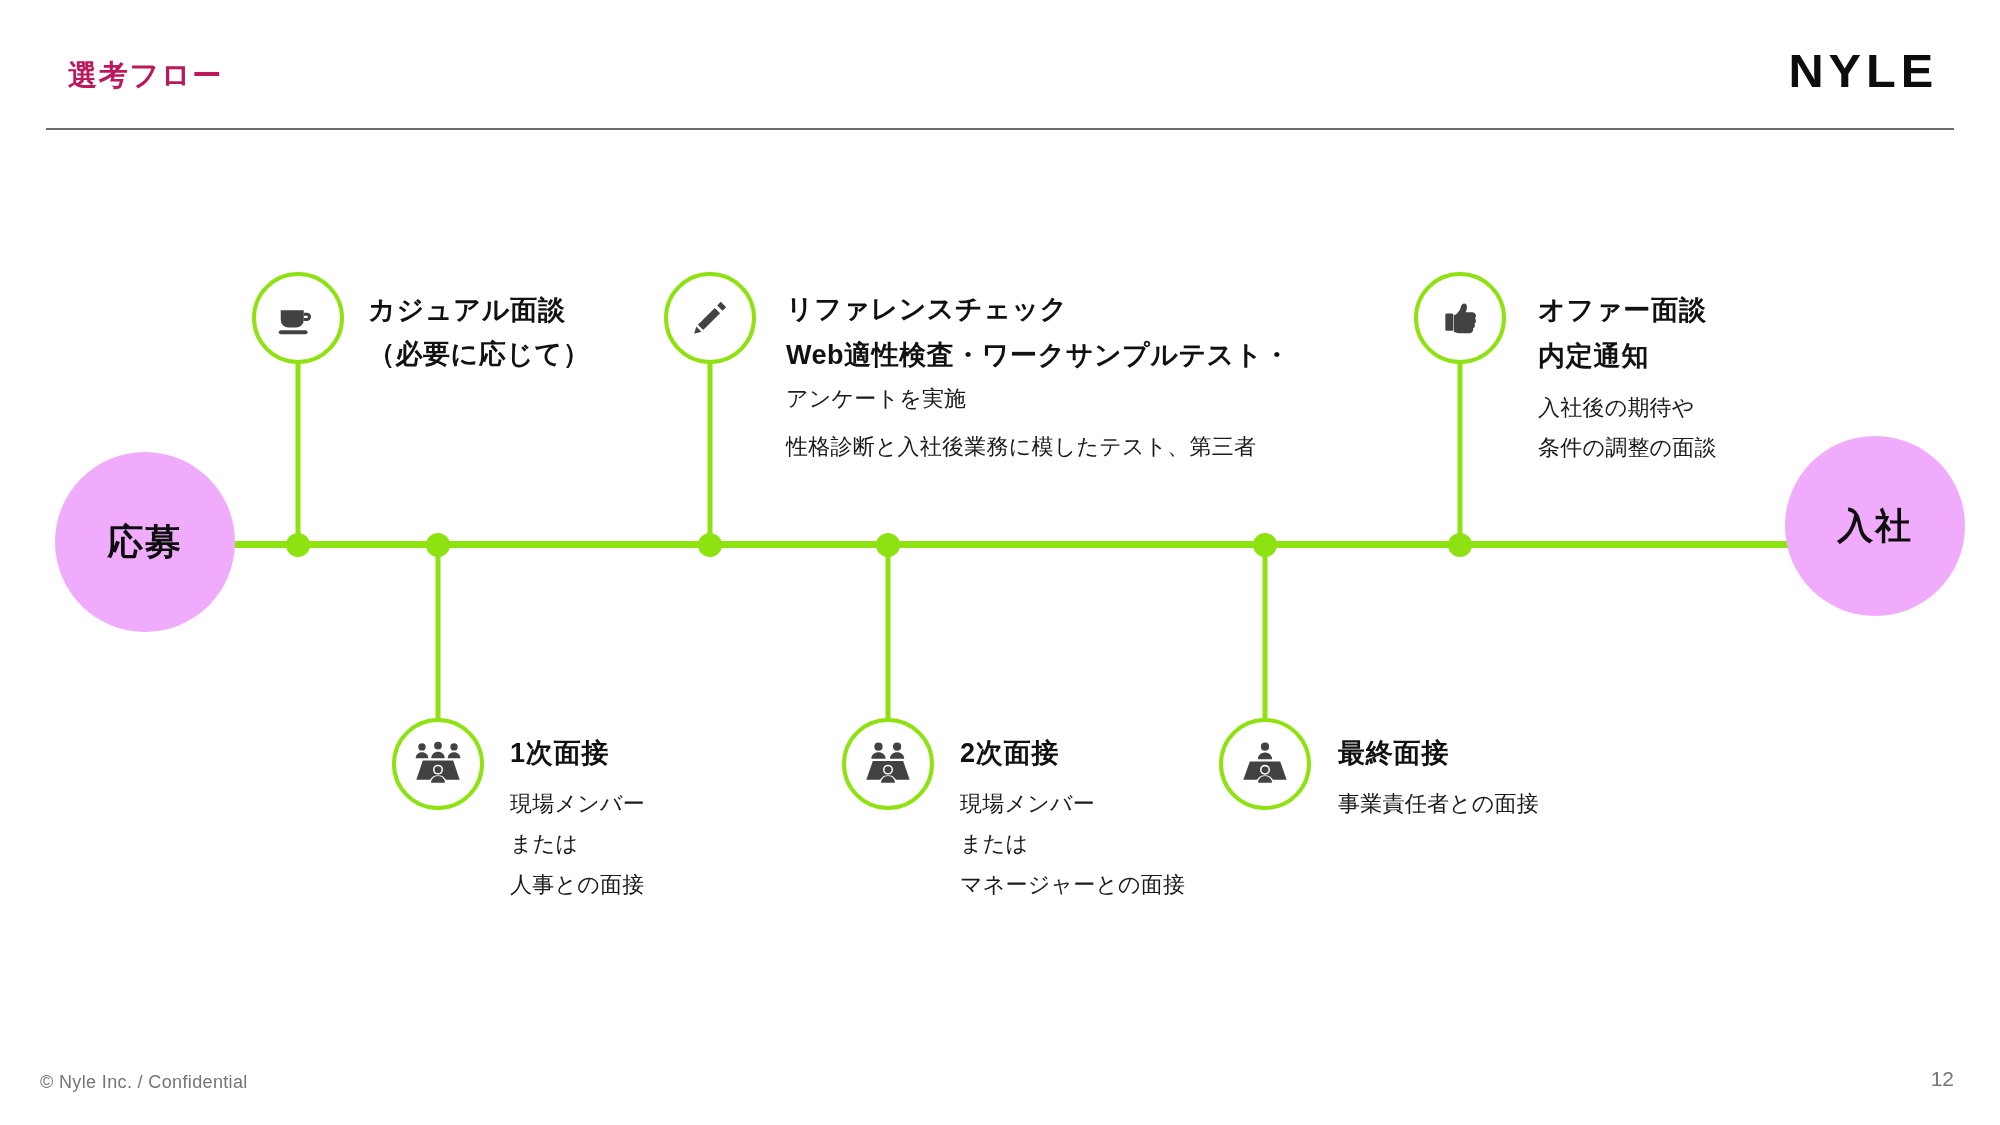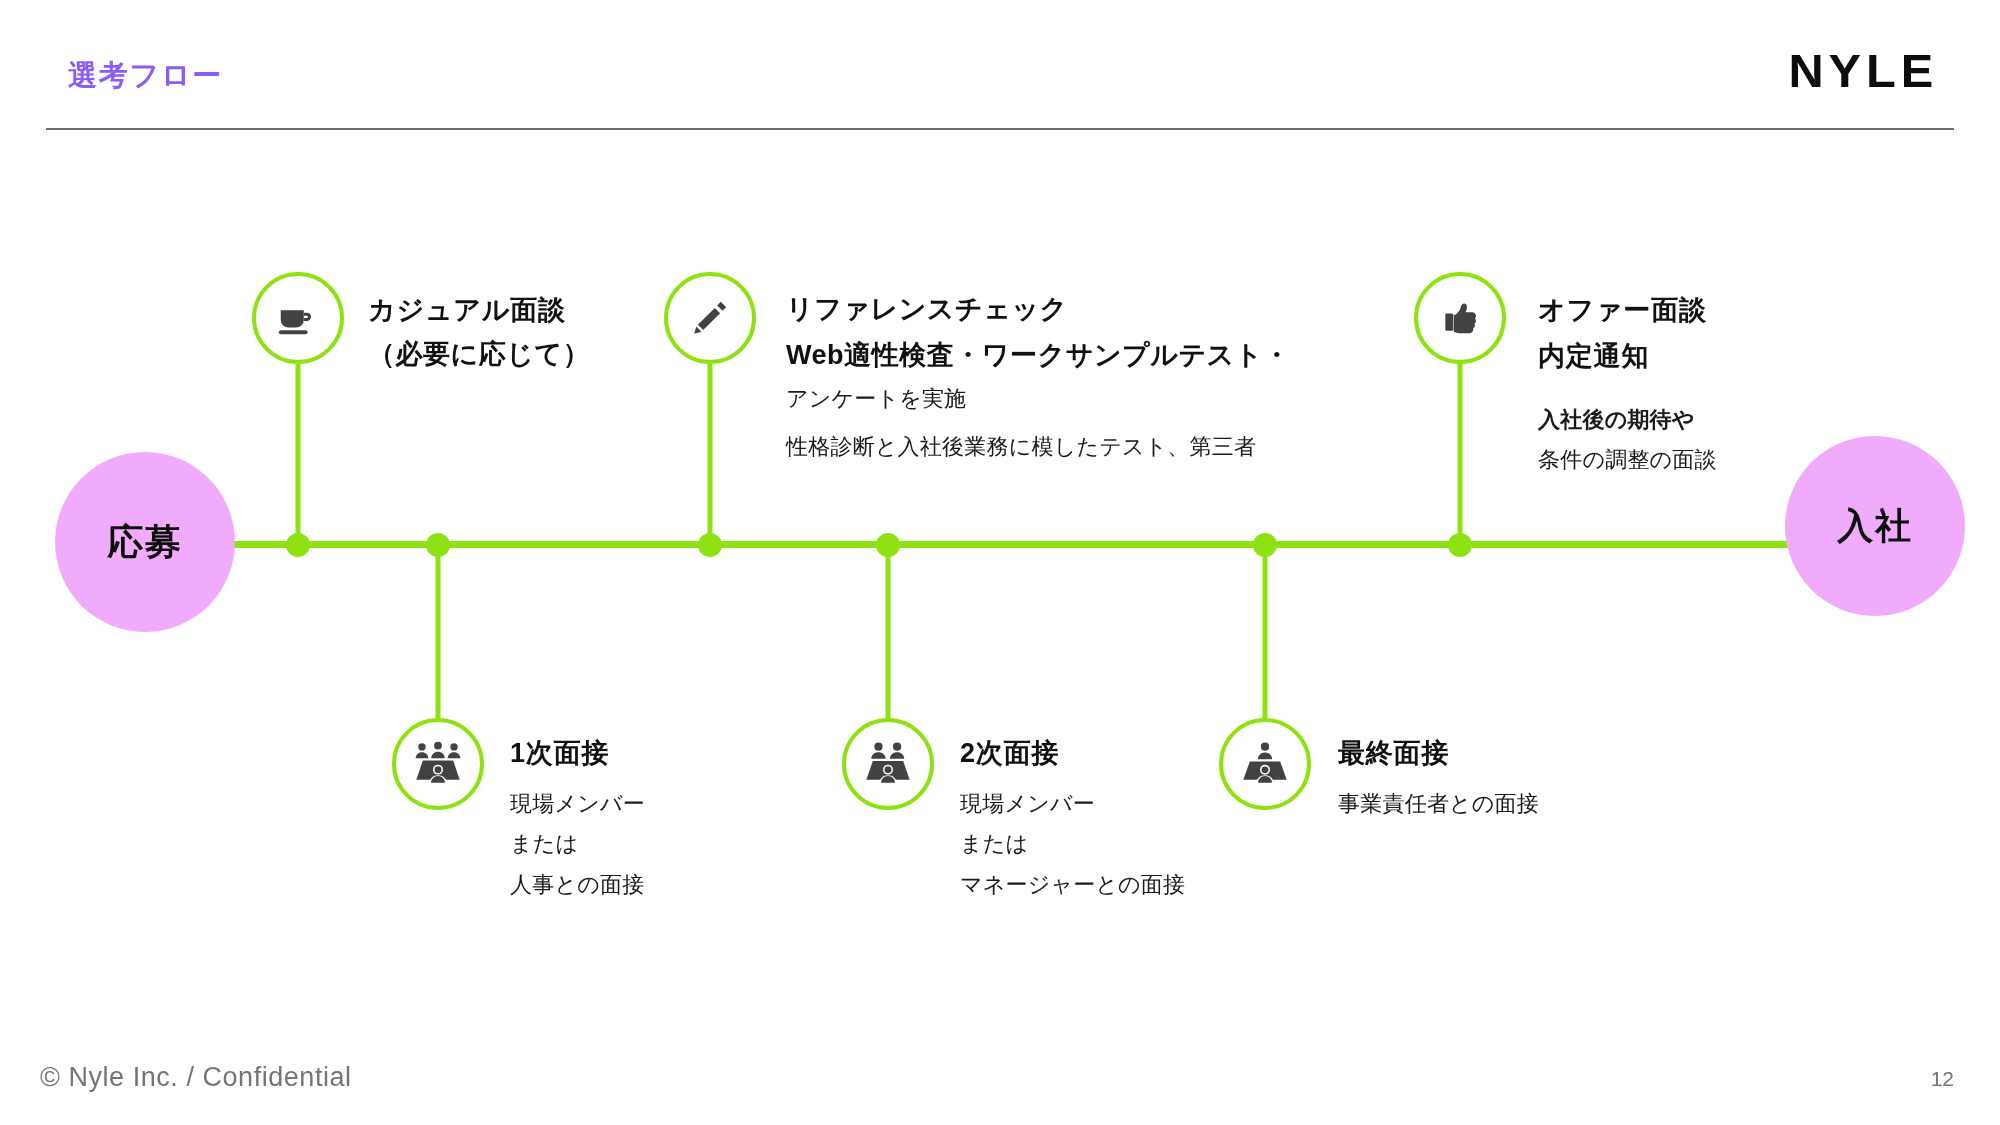--- a/index.html
+++ b/index.html
@@ -19,21 +19,21 @@
     background: #ffffff;
   }
 
   
   .slide-title {
     position: absolute;
     left: 68px;
     top: 56px;
     font-size: 29px;
     font-weight: 700;
-    color: #8b5cf6;
+    color: #be185d;
     letter-spacing: 0.06em;
     white-space: nowrap;
   }
 
   .brand-logo {
     position: absolute;
     right: 62px;
     top: 48px;
     font-size: 46px;
     font-weight: 900;
@@ -142,21 +142,21 @@
     letter-spacing: 0.02em;
     white-space: nowrap;
     font-family: Liberation Mono, monospace;
   }
 
   
   .footer-copy {
     position: absolute;
     left: 40px;
     bottom: 32px;
-    font-size: 27px;
+    font-size: 18px;
     color: #757575;
     letter-spacing: 0.02em;
     white-space: nowrap;
   }
   .page-number {
     position: absolute;
     right: 46px;
     bottom: 34px;
     font-size: 21px;
     color: #757575;
@@ -229,21 +229,21 @@
     <span>
       <svg width="44" height="44" viewBox="0 0 24 24" fill="#424242" aria-hidden="true">
         <path d="M9.6 10.2c1.5-1.1 2.6-2.6 2.9-4.3.2-1.0.9-1.8 1.8-1.8.9 0 1.5.8 1.5 1.9 0 1.0-.3 2.0-.8 2.9h3.6c1.2 0 2.1.9 2.1 2 0 .5-.2 1.0-.5 1.4.3.4.5.8.5 1.3 0 .6-.3 1.2-.8 1.6.1.3.2.6.2.9 0 .7-.4 1.3-1.0 1.6.0.2.1.4.1.6 0 1.1-.9 2-2.1 2h-5.5c-1.1 0-2.1-.3-3-.8V10.2z"></path>
         <rect x="4.0" y="9.6" width="4.3" height="9.4" rx="0.7"></rect>
       </svg>
     </span>
   </div>
   <div class="node-label" style="left:1538px; top:287px;">
     <div class="node-title">オファー面談</div>
     <div class="node-title">内定通知</div>
-    <div class="node-desc" style="margin-top:20px;font-weight:bold;">入社後の期待や</div>
+    <div class="node-desc" style="margin-top:8px;">入社後の期待や</div>
     <div class="node-desc">条件の調整の面談</div>
   </div>
 
   <div class="icon-bubble" style="left:392px; top:718px;">
     <span>
       <svg width="52" height="52" viewBox="0 0 24 24" fill="#424242" aria-hidden="true">
         <circle cx="4.6" cy="4.1" r="1.7"></circle>
         <path d="M1.7 9.3c0-1.6 1.3-2.7 2.9-2.7s2.9 1.1 2.9 2.7H1.7z"></path>
         <circle cx="12" cy="3.5" r="1.8"></circle>
         <path d="M8.9 9.3c0-1.7 1.4-2.9 3.1-2.9s3.1 1.2 3.1 2.9H8.9z"></path>

